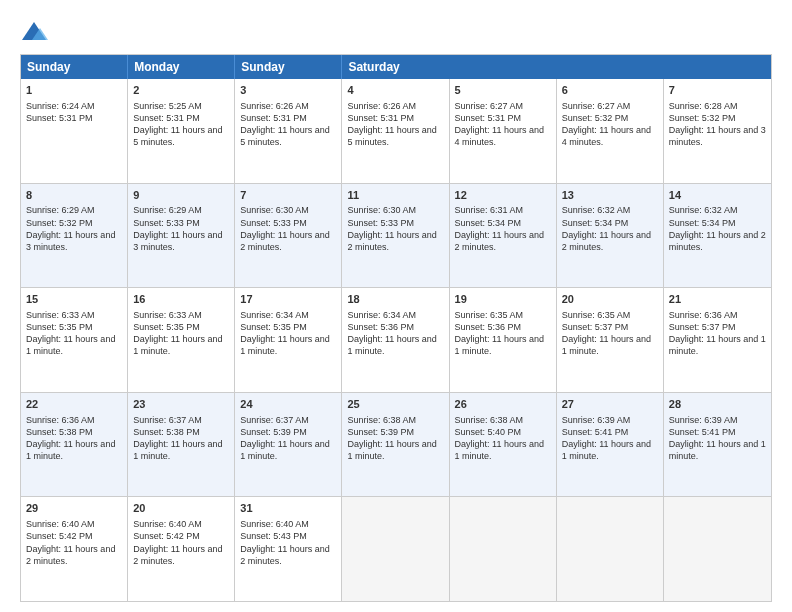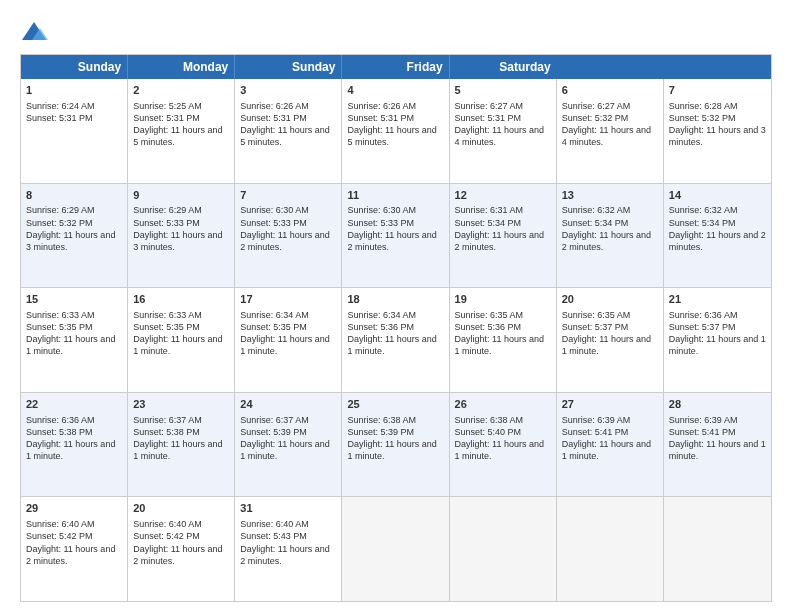--- a/index.html
+++ b/index.html
@@ -68,21 +68,21 @@
     .cal-header {
       display: grid;
       grid-template-columns: repeat(7, 1fr);
       background: #2a6db5;
     }
     .cal-header-cell {
       color: #fff;
       font-size: 12px;
       font-weight: bold;
       padding: 5px 6px;
-      text-align: right;
+      text-align: left;
       border-right: 1px solid #4a8dd5;
     }
     .cal-header-cell:last-child { border-right: none; }
     .cal-body {
       flex: 1;
       display: flex;
       flex-direction: column;
     }
     .cal-row {
       display: grid;
@@ -129,21 +129,20 @@
       <div class="title-month"></div>
       <div class="title-location"></div>
     </div>
   </div>
 
   <div class="calendar">
     <div class="cal-header">
     <div class="cal-header-cell">Sunday</div>
         <div class="cal-header-cell">Monday</div>
         <div class="cal-header-cell">Sunday</div>
-        <div class="cal-header-cell">Friday</div>
         <div class="cal-header-cell">Saturday</div>
       </div>
     <div class="cal-body">
     <div class="cal-row">
           <div class="cal-cell"><span class="day-num">1</span><span>Sunrise: 6:24 AM</span><br><span>Sunset: 5:31 PM</span><br></div>
           <div class="cal-cell"><span class="day-num">2</span><span>Sunrise: 5:25 AM</span><br><span>Sunset: 5:31 PM</span><br><span>Daylight: 11 hours and 5 minutes.</span></div>
           <div class="cal-cell"><span class="day-num">3</span><span>Sunrise: 6:26 AM</span><br><span>Sunset: 5:31 PM</span><br><span>Daylight: 11 hours and 5 minutes.</span></div>
           <div class="cal-cell"><span class="day-num">4</span><span>Sunrise: 6:26 AM</span><br><span>Sunset: 5:31 PM</span><br><span>Daylight: 11 hours and 5 minutes.</span></div>
           <div class="cal-cell"><span class="day-num">5</span><span>Sunrise: 6:27 AM</span><br><span>Sunset: 5:31 PM</span><br><span>Daylight: 11 hours and 4 minutes.</span></div>
           <div class="cal-cell"><span class="day-num">6</span><span>Sunrise: 6:27 AM</span><br><span>Sunset: 5:32 PM</span><br><span>Daylight: 11 hours and 4 minutes.</span></div>

